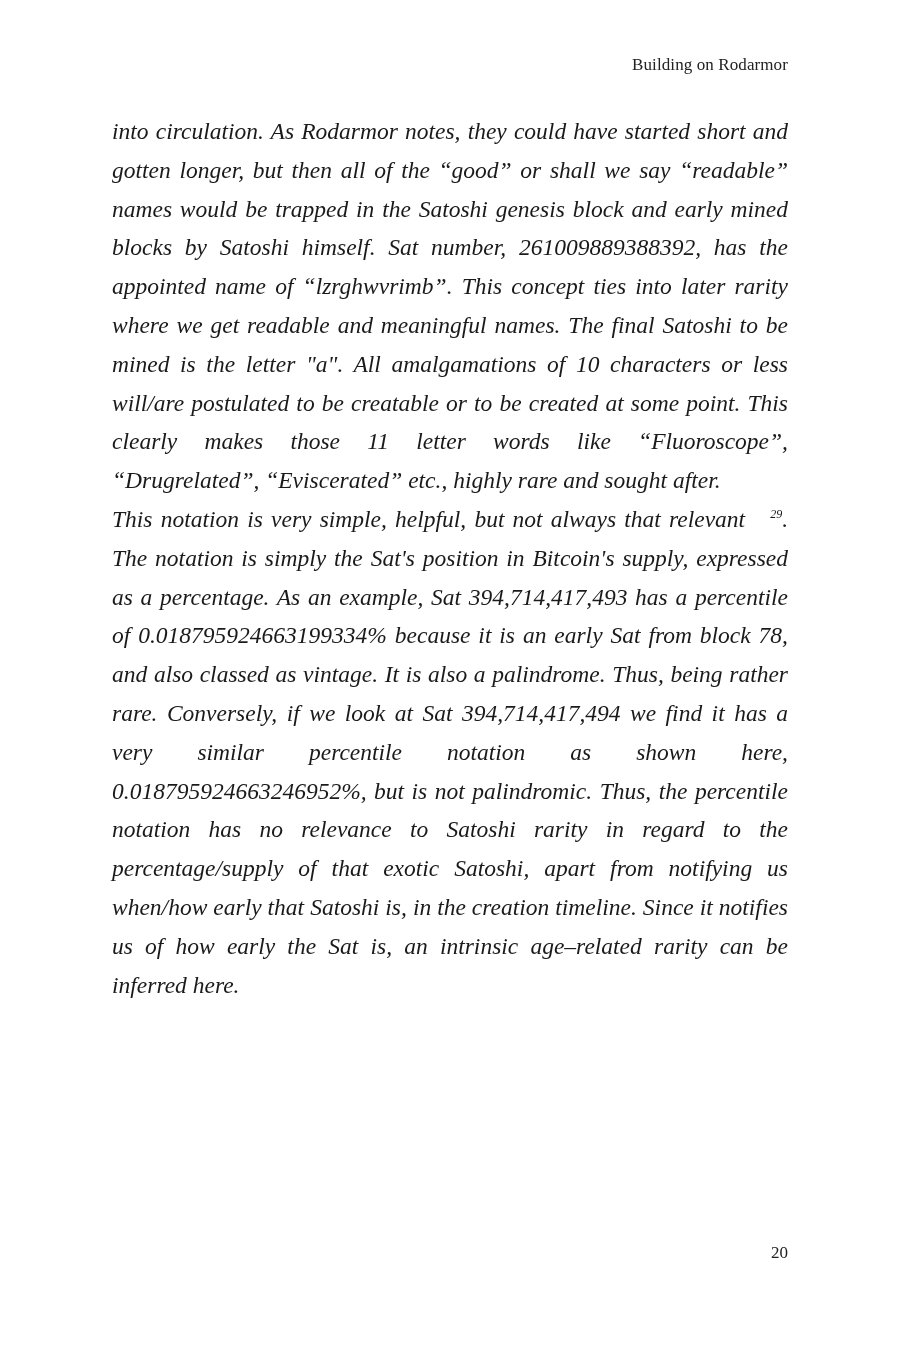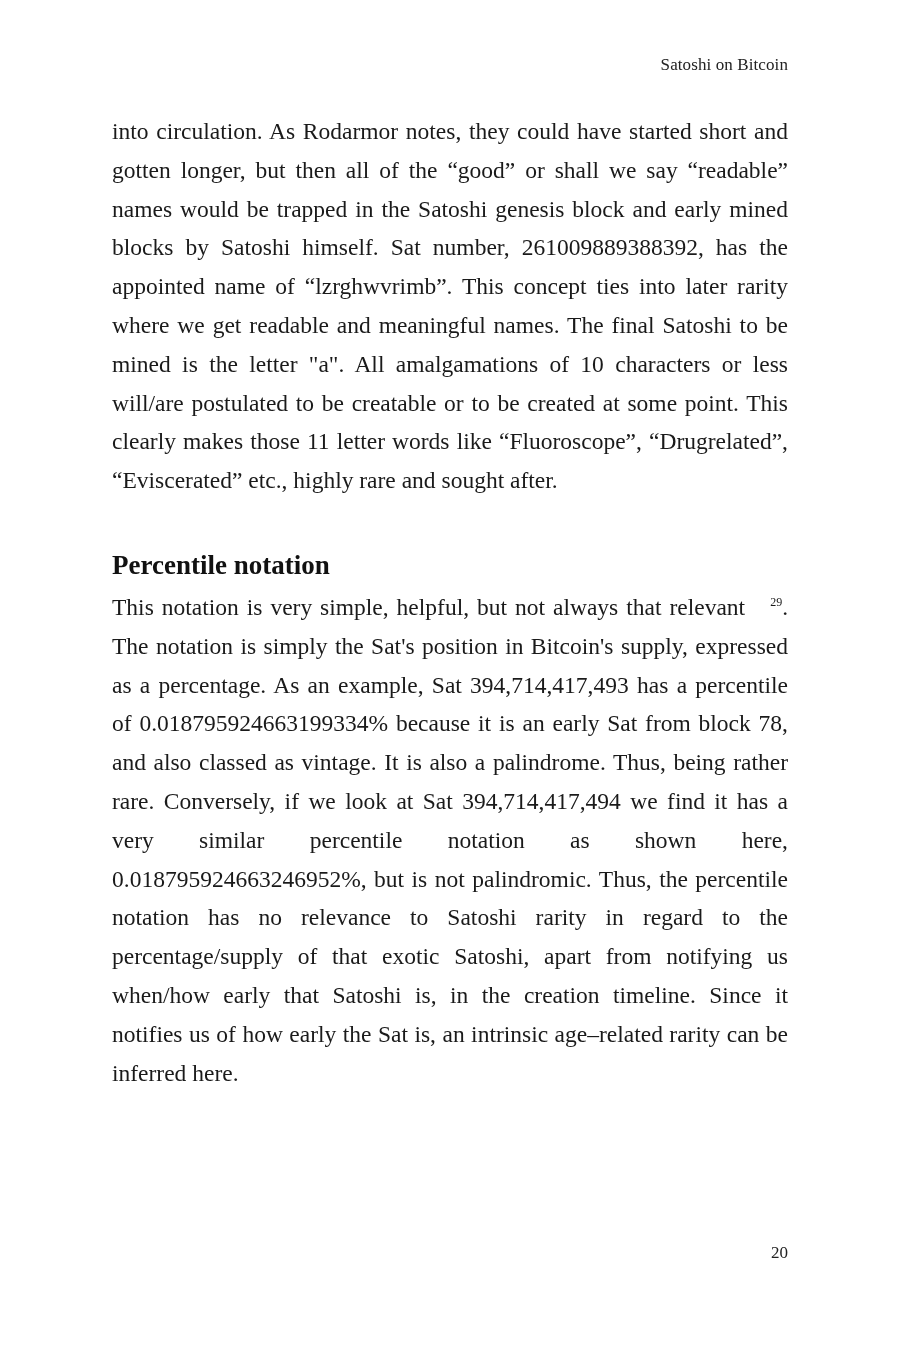--- a/index.html
+++ b/index.html
@@ -21,20 +21,21 @@
       right: 112px;
       font-size: 17px;
       color: #222;
       letter-spacing: 0.1px;
     }
     .page-body {
       position: absolute;
       left: 112px;
       top: 112px;
       width: 676px;
+      font-style: italic;
     }
     .para {
       margin: 0;
       font-size: 23.5px;
       line-height: 38.8px;
       text-align: justify;
       hyphens: none;
     }
     .section-heading {
       margin: 46px 0 4px 0;
@@ -53,23 +54,22 @@
       position: absolute;
       top: 1243px;
       right: 112px;
       font-size: 17px;
       color: #222;
     }
   </style>
 </head>
 <body>
 
-<div class="running-header">Satoshi on Bitcoin</div>
+<div class="running-header">Building on Rodarmor</div>
 
 <div class="page-body">
   <p class="para">into circulation. As Rodarmor notes, they could have started short and gotten longer, but then all of the “good” or shall we say “readable” names would be trapped in the Satoshi genesis block and early mined blocks by Satoshi himself. Sat number, 261009889388392,  has the appointed name of “lzrghwvrimb”. This concept ties into later rarity where we get readable and meaningful names. The final Satoshi to be mined is the letter "a". All amalgamations of 10 characters or less will/are postulated to be creatable or to be created at some point. This clearly makes those 11 letter words like “Fluoroscope”, “Drugrelated”, “Eviscerated” etc., highly rare and sought after.</p>
 
-  <h2 class="section-heading">Percentile notation</h2>
 
   <p class="para"><span>This notation is very simple, helpful, but not always that relevant</span><sup class="footnote-ref">29</sup><span>. The notation is simply the Sat's position in Bitcoin's supply, expressed as a percentage. As an example, Sat 394,714,417,493 has a percentile of 0.018795924663199334% because it is an early Sat from block 78, and also classed as vintage. It is also a palindrome. Thus, being rather rare. Conversely, if we look at Sat 394,714,417,494 we find it has a very similar percentile notation as shown here, 0.018795924663246952%, but is not palindromic. Thus, the percentile notation has no relevance to Satoshi rarity in regard to the percentage/supply of that exotic Satoshi, apart from notifying us when/how early that Satoshi is, in the creation timeline. Since it notifies us of how early the Sat is, an intrinsic age–related rarity can be inferred here.</span></p>
 </div>
 
 <div class="page-number">20</div>
 
 </body></html>

